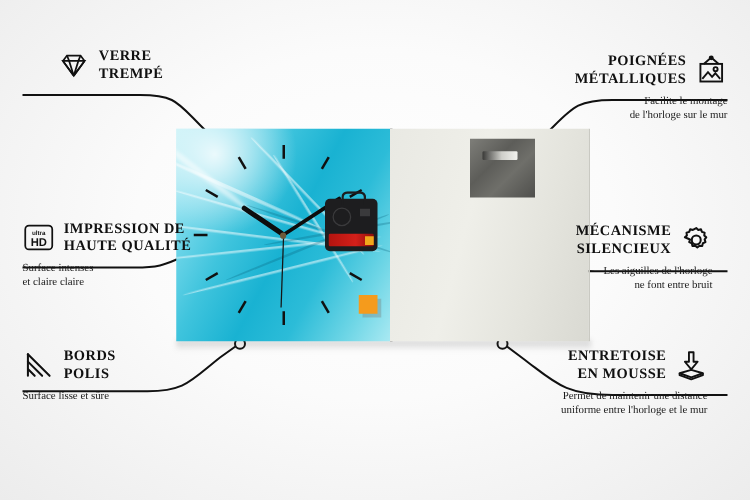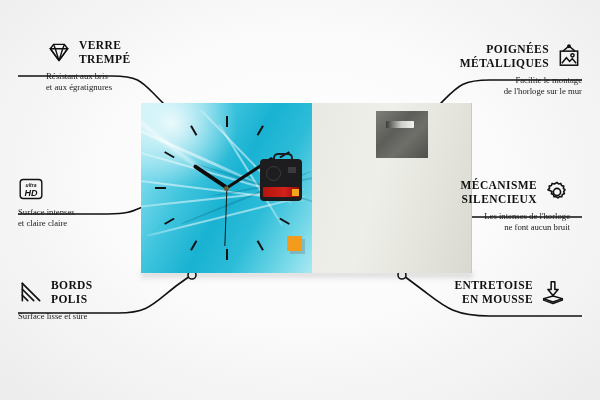--- a/index.html
+++ b/index.html
@@ -13,21 +13,21 @@
 
   
   .feat{position:absolute;width:210px;}
   .feat .head{display:flex;align-items:center;gap:7px;}
   .feat.right .head{justify-content:flex-end;}
   .feat .ttl{font-weight:bold;font-size:11.5px;letter-spacing:.4px;
              line-height:1.22;color:#101010;text-transform:uppercase;}
   .feat.right .ttl{text-align:right;}
   .feat .desc{font-size:8.7px;line-height:1.3;color:#1a1a1a;margin-top:4.5px;}
   .feat.right .desc{text-align:right;}
-  .ico{flex:0 0 auto;width:26px;height:26px;font-style:italic;}
+  .ico{flex:0 0 auto;width:26px;height:26px;}
   .ico svg{display:block;width:26px;height:26px;}
 
   
   #product{position:absolute;left:141px;top:103px;width:330px;height:170px;}
   #clock{position:absolute;left:0;top:0;width:171px;height:170px;
          background:
            radial-gradient(circle at 18% 12%, rgba(255,255,255,.85) 0%, rgba(255,255,255,0) 32%),
            linear-gradient(118deg,#b9eef5 0%, #7fdced 14%, #3fc4dd 34%, #19b2d2 52%, #2cbcd8 68%, #6fd6e6 86%, #a9e9f2 100%);
          overflow:hidden;border-right:2px solid #2b2b2b;}
   .feather{position:absolute;background:rgba(255,255,255,.5);
@@ -147,36 +147,33 @@
         <svg viewBox="0 0 24 24" fill="none" stroke="#111" stroke-width="1.3">
           <path d="M4 9h16l-8 11z"></path>
             <path d="M4 9l3-4h10l3 4"></path>
           <path d="M7 5l1.6 4M17 5l-1.6 4M4 9l8 11M20 9l-8 11M8.6 9l3.4 11M15.4 9l-3.4 11"></path>
         </svg>
       </span>
       <span class="ttl">
         <span>VERRE</span><br><span>TREMPÉ</span>
       </span>
     </div>
-    <div class="desc">
-      <span>Résistant aux bris</span><br><span>et aux égratignures</span>
-    </div>
   </div>
 
   <div class="feat left" style="left:18px;top:176px;">
     <div class="head">
       <span class="ico">
         <svg viewBox="0 0 26 26">
           <rect x="2.2" y="3.5" width="21.6" height="19" rx="3" fill="none" stroke="#111" stroke-width="1.4"></rect>
           <text x="13" y="11.4" font-family="Liberation Sans, sans-serif" font-size="5" font-weight="bold" text-anchor="middle" fill="#111">ultra</text>
           <text x="13" y="19.6" font-family="Liberation Sans, sans-serif" font-size="9" font-weight="bold" text-anchor="middle" fill="#111">HD</text>
         </svg>
       </span>
       <span class="ttl">
-        <br>
+        <span>IMPRESSION DE</span><br><span>HAUTE QUALITÉ</span>
       </span>
     </div>
     <div class="desc">
       <span>Surface intenses</span><br><span>et claire claire</span>
     </div>
   </div>
 
   <div class="feat left" style="left:18px;top:278px;">
     <div class="head">
       <span class="ico">
@@ -223,32 +220,35 @@
         <span>MÉCANISME</span><br><span>SILENCIEUX</span>
       </span>
       <span class="ico">
         <svg viewBox="0 0 24 24" fill="none" stroke="#111" stroke-width="1.5">
           <path d="M12 3.2l1.5 1.4 2-.5.7 1.9 2 .6-.3 2 1.5 1.4-1.2 1.6.6 2-1.9.8-.5 2-2-.2-1.6 1.3-1.6-1.3-2 .2-.5-2-1.9-.8.6-2L3.6 10l1.5-1.4-.3-2 2-.6.7-1.9 2 .5z" stroke-linejoin="round"></path>
           <circle cx="12" cy="12" r="3.3"></circle>
         </svg>
       </span>
     </div>
     <div class="desc">
-      <span>Les intenses de l'horloge</span><br><span>ne font aucun bruit</span>
+      <span>Les aiguilles de l'horloge</span><br><span>ne font entre bruit</span>
     </div>
   </div>
 
   <div class="feat right" style="left:336px;top:278px;width:230px;">
     <div class="head">
       <span class="ttl">
         <span>ENTRETOISE</span><br><span>EN MOUSSE</span>
       </span>
       <span class="ico">
         <svg viewBox="0 0 24 24" fill="none" stroke="#111" stroke-width="1.4" stroke-linejoin="round">
           <path d="M10.3 2.6h3.4v7h3L12 15.2 7.3 9.6h3z"></path>
           <path d="M12 15.6L3.4 18.1 12 21.2l8.6-3.1z"></path>
           <path d="M3.4 18.1v1.4L12 22.6l8.6-3.1v-1.4"></path>
         </svg>
       </span>
     </div>
+    <div class="desc">
+      <span>Permet de maintenir une distance</span><br><span>uniforme entre l'horloge et le mur</span>
+    </div>
   </div>
 
 </div>
 
 </body></html>

